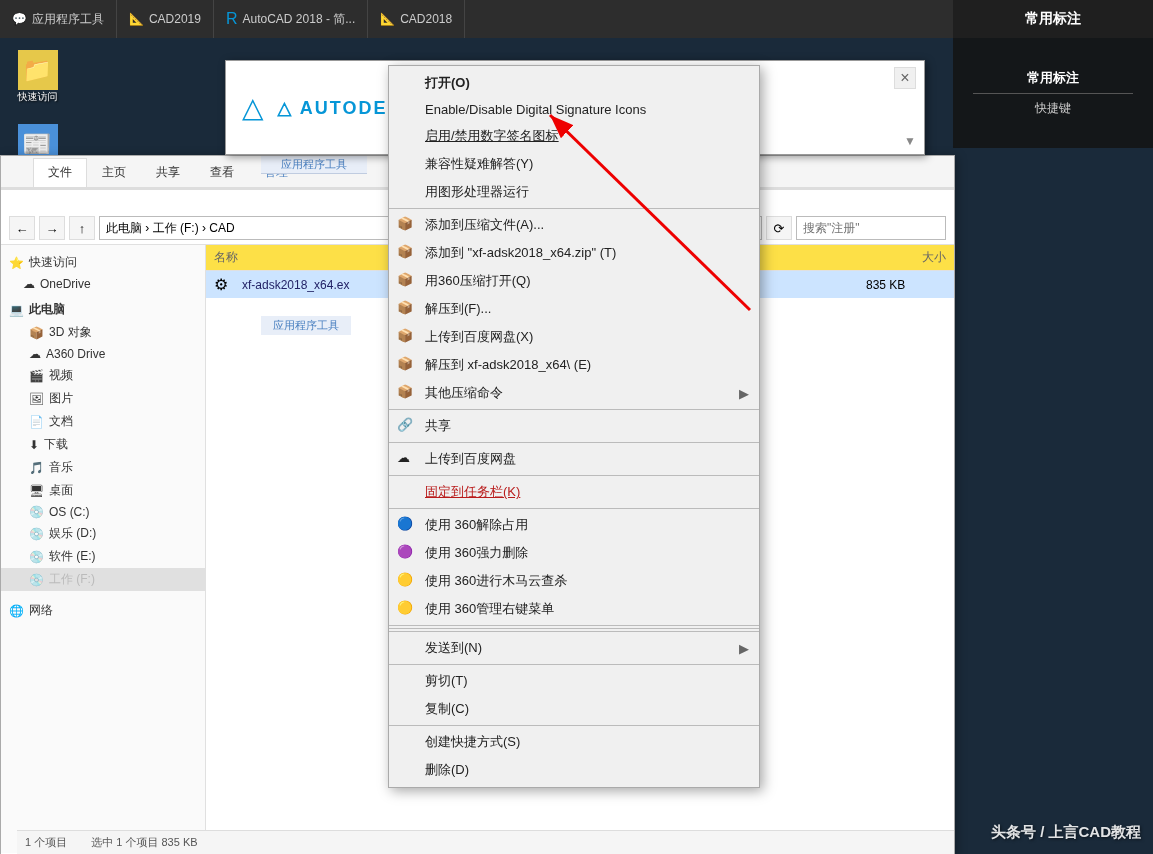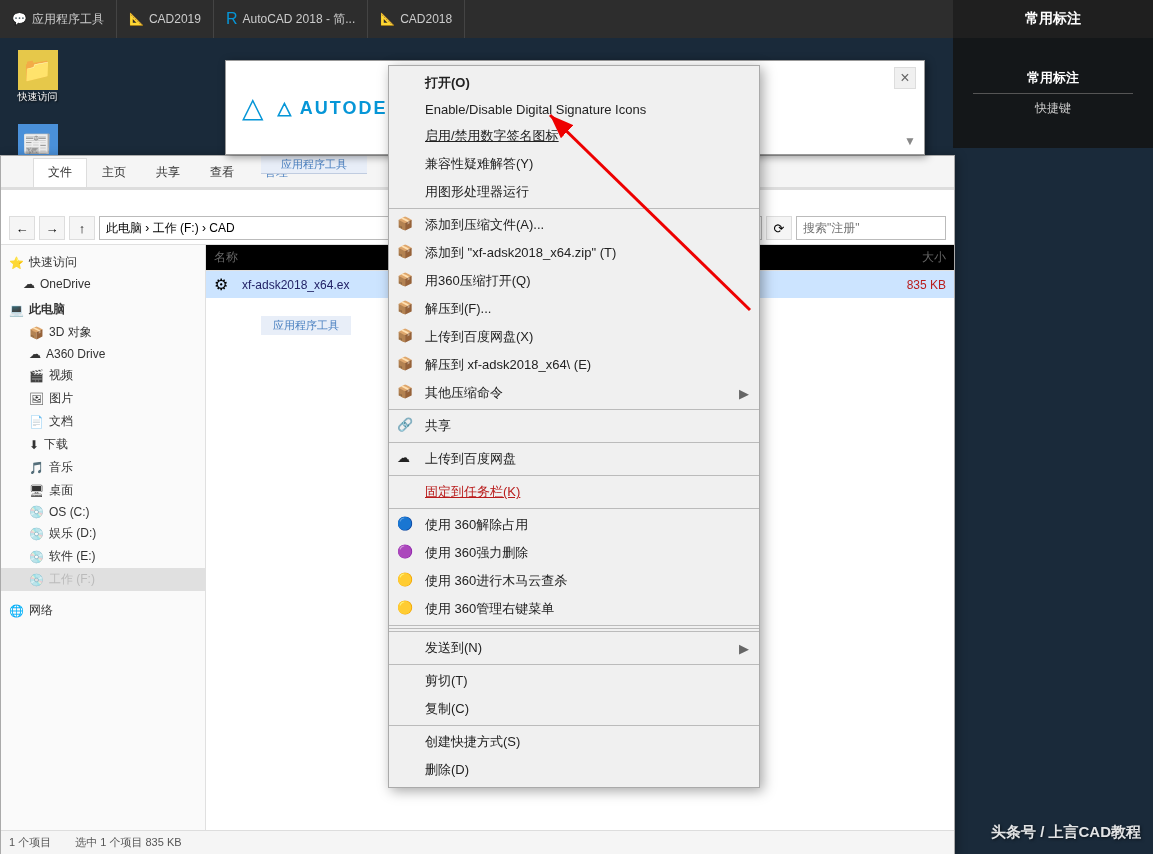--- a/index.html
+++ b/index.html
@@ -194,34 +194,34 @@
         <span>工作 (F:)</span>
       </div>
       <div style="display:flex;align-items:center;padding:3px 8px;font-size:12px;color:#333;cursor:pointer;gap:5px;margin-top:8px;">
         <span>🌐</span>
         <span>网络</span>
       </div>
     </div>
 
     <div style="flex:1;display:flex;flex-direction:column;">
 
-      <div style="display:flex;align-items:center;padding:4px 8px;border-bottom:1px solid #e0e0e0;background:#000000;font-size:12px;color:#666;">
+      <div style="display:flex;align-items:center;padding:4px 8px;border-bottom:1px solid #e0e0e0;background:#fde047;font-size:12px;color:#666;">
         <div style="flex:1;">名称</div>
         <div style="width:80px;text-align:right;">大小</div>
       </div>
 
       <div style="display:flex;align-items:center;padding:4px 8px;font-size:12px;cursor:pointer;background:#cce4ff;gap:6px;">
         <span style="font-size:16px;width:22px;">⚙</span>
         <span style="flex:1;color:#226;">xf-adsk2018_x64.ex</span>
-        <span style="width:80px;text-align:right;color:#b91c1c;">835 KB</span>
+        <span style="width:80px;color:#000000;">835 KB</span>
       </div>
     </div>
   </div>
 
-  <div style="position:absolute;bottom:0;left:0;right:0;height:24px;background:#f5f5f5;border-top:1px solid #ddd;display:flex;align-items:center;padding:0 8px;font-size:11px;color:#555;gap:24px;">
+  <div style="position:absolute;bottom:0;left:16px;right:0;height:24px;background:#f5f5f5;border-top:1px solid #ddd;display:flex;align-items:center;padding:0 8px;font-size:11px;color:#555;gap:24px;">
     <span>1 个项目</span>
     <span>选中 1 个项目 835 KB</span>
   </div>
 </div>
 
 <div style="position:absolute;top:65px;left:388px;width:372px;background:#f0f0f0;border:1px solid #aaa;box-shadow:3px 3px 12px rgba(0,0,0,0.35);z-index:1000;padding:3px 0;font-size:13px;">
 
   <div style="padding:5px 16px 5px 36px;color:#222;cursor:pointer;font-weight:bold;position:relative;">打开(O)</div>
   <div style="padding:5px 16px 5px 36px;color:#222;cursor:pointer;position:relative;">Enable/Disable Digital Signature Icons</div>
   <div style="padding:5px 16px 5px 36px;color:#222;cursor:pointer;text-decoration:underline;">启用/禁用数字签名图标</div>

